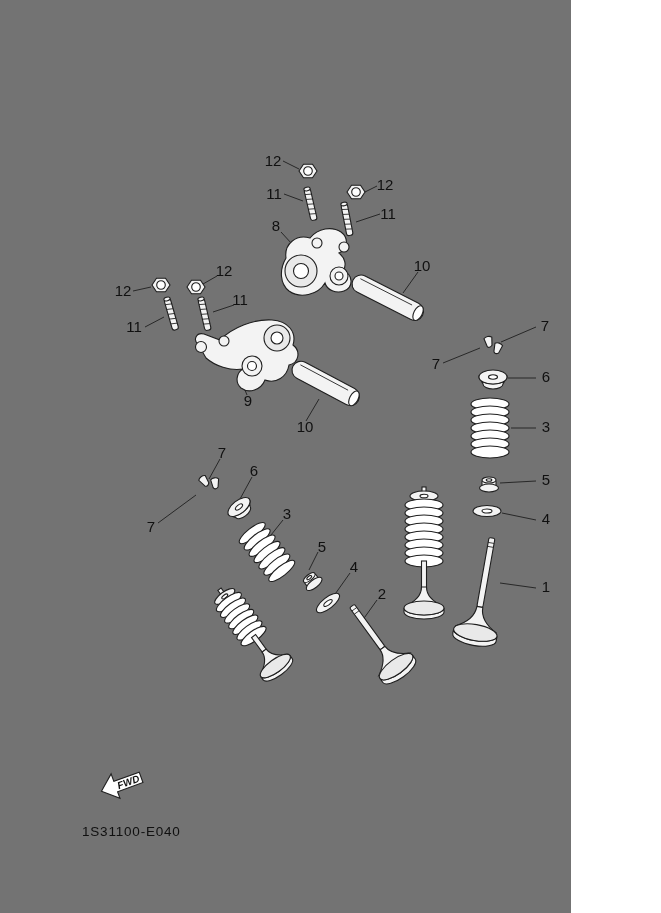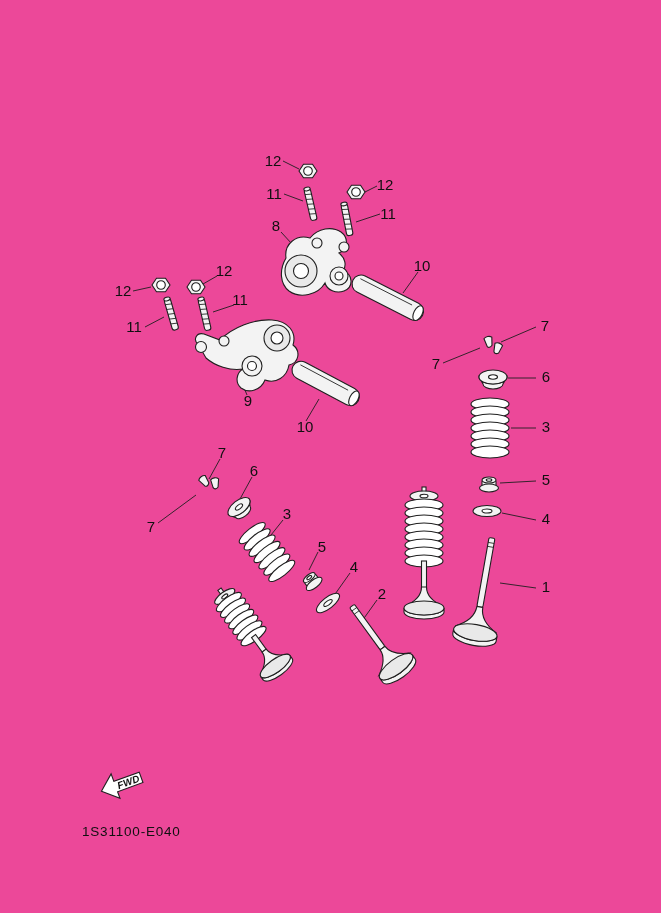--- a/index.html
+++ b/index.html
@@ -1,19 +1,19 @@
 <!DOCTYPE html>
 <html><head>
 <meta charset="utf-8">
 <style>
   html,body{margin:0;padding:0;background:#ffffff;}
   .page{
     position:relative;
-    width:661px;height:913px;
-    background:#ec4899;
+    width:571px;height:913px;
+    background:#737373;
     font-family:"Liberation Sans", sans-serif;
     overflow:hidden;
   }
   svg{display:block;}
   .metal{fill:#f3f3f3;stroke:#1f1f1f;stroke-width:1.1;}
   .shade{fill:#e9e9e9;stroke:#1f1f1f;stroke-width:1.1;}
   .white{fill:#ffffff;stroke:#1f1f1f;stroke-width:1.1;}
   .ink{fill:none;stroke:#1f1f1f;stroke-width:0.8;}
   .leader{stroke:#1f1f1f;stroke-width:0.9;fill:none;}
   .callout{font:15px "Liberation Sans", sans-serif;fill:#101010;}

